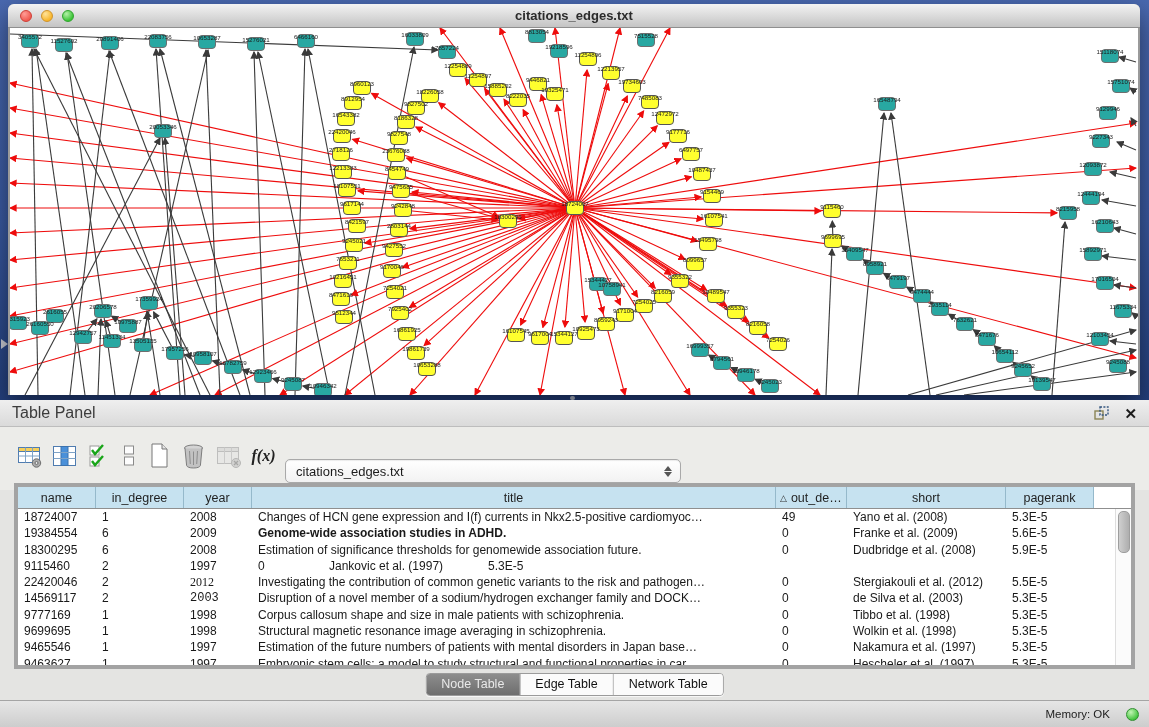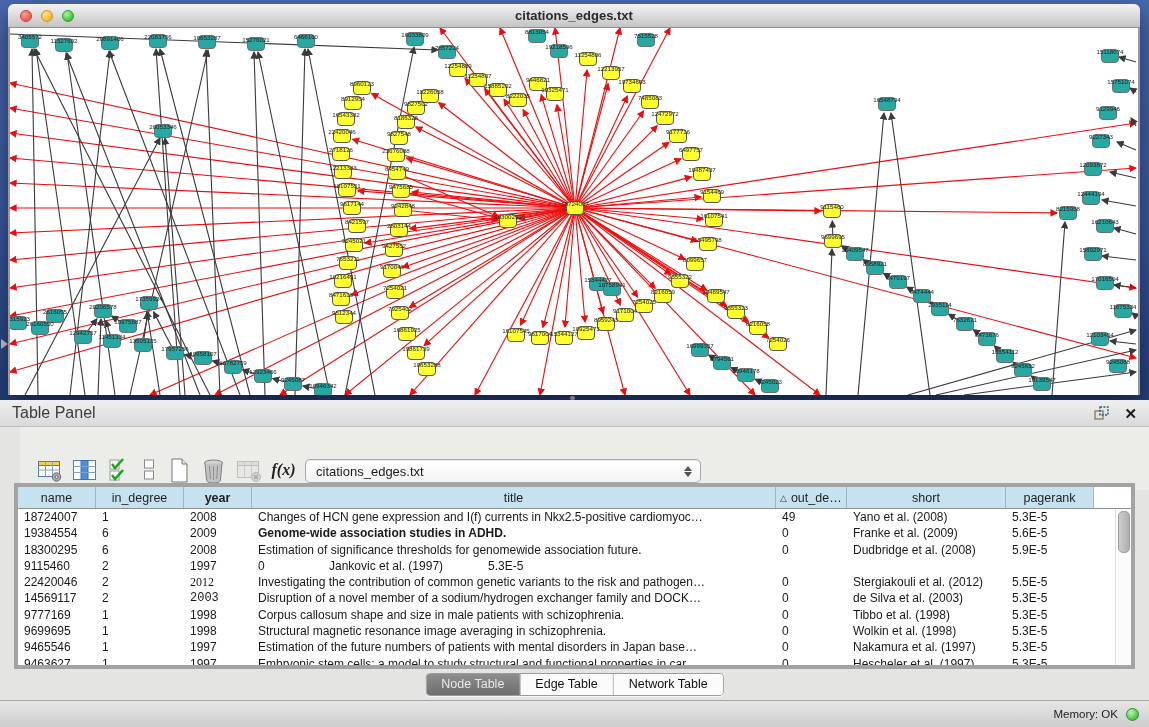--- a/index.html
+++ b/index.html
@@ -24,21 +24,21 @@
   .win-title{position:absolute;left:0;right:0;text-align:center;font-size:13px;font-weight:600;color:#2b2b2b;}
   .canvas{position:absolute;left:2px;top:24px;width:1128px;height:367px;background:#ffffff;overflow:hidden;}
   .canvas svg{display:block;}
   
   .table-panel{position:absolute;left:0;top:400px;width:1149px;height:300px;background:#e4e4e2;}
   .tp-header{height:26px;background:linear-gradient(180deg,#efefef,#dadada);
     border-bottom:1px solid #bdbdbd;display:flex;align-items:center;}
   .tp-title{font-size:16px;color:#3c3c3c;margin-left:12px;flex:1;}
   .tp-float{width:16px;height:15px;margin-right:14px;cursor:pointer;}
   .tp-close{font-size:15px;font-weight:bold;color:#1c1c1c;margin-right:12px;cursor:pointer;line-height:15px;}
-  .toolbar{position:relative;height:57px;background:#ecece9;display:flex;align-items:flex-end;padding:0 0 6px 16px;margin-left:20px;}
+  .toolbar{position:relative;height:57px;background:#ecece9;display:flex;align-items:center;padding:0 0 6px 16px;}
   .tbtn{width:27px;height:28px;margin-right:8px;display:flex;align-items:center;justify-content:center;cursor:pointer;}
   .fx{font-family:"Liberation Serif",serif;font-style:italic;font-weight:bold;font-size:16px;color:#222;}
   .combo{position:absolute;left:285px;bottom:7px;width:396px;height:24px;box-sizing:border-box;
     background:linear-gradient(180deg,#ffffff,#f2f2f2);border:1px solid #a9a9a9;border-radius:5px;
     display:flex;align-items:center;cursor:pointer;box-shadow:inset 0 1px 1px rgba(0,0,0,.08);}
   .combo-val{flex:1;font-size:13px;color:#1c1c1c;padding-left:10px;white-space:nowrap;overflow:hidden;}
   .combo-arrows{width:20px;display:flex;flex-direction:column;align-items:center;gap:1px;padding-right:2px;}
   .combo-arrows .up{width:0;height:0;border-left:4px solid transparent;border-right:4px solid transparent;border-bottom:5px solid #555;}
   .combo-arrows .dn{width:0;height:0;border-left:4px solid transparent;border-right:4px solid transparent;border-top:5px solid #555;}
   
@@ -59,21 +59,21 @@
   
   .tabs{position:absolute;left:50%;transform:translateX(-50%);top:273px;display:inline-flex;
     border:1px solid #9b9b9b;border-radius:4px;overflow:hidden;background:#fbfbfb;height:21px;
     box-shadow:0 1px 0 rgba(255,255,255,.7);}
   .tab{font-size:12.5px;color:#111;padding:0 15px;line-height:21px;border-right:1px solid #ababab;cursor:pointer;background:#fbfbfb;}
   .tab:last-child{border-right:none;}
   .tab.selected{background:linear-gradient(180deg,#8d8d8d,#6e6e6e);color:#e9e9e9;}
   
   .statusbar{position:absolute;left:0;top:700px;width:1149px;height:27px;
     background:linear-gradient(180deg,#e6e6e6,#cdcdcd);border-top:1px solid #a5a5a5;box-sizing:border-box;
-    display:flex;align-items:center;justify-content:flex-end;}
+    display:flex;align-items:center;justify-content:flex-end;gap:8px;}
   .mem-label{font-size:11.5px;color:#222;margin-right:8px;}
   .mem-orb{width:13px;height:13px;border-radius:50%;margin-right:10px;
     background:radial-gradient(circle at 35% 30%,#c2f4b4,#3fc23a 75%);border:1px solid #2f8f2f;box-sizing:border-box;}
 </style>
 </head>
 <body>
 
 <div class="desktop">
   <div class="blue-bg"></div>
   <div class="collapse-arrow"></div>
@@ -573,21 +573,21 @@
     </div>
 
     <div class="table-wrap">
       <div class="thead">
           <div class="th" style="width: 78px;">
             <span>name</span>
           </div>
           <div class="th" style="width: 88px;">
             <span>in_degree</span>
           </div>
-          <div class="th" style="width: 68px; font-weight: bold;">
+          <div class="th" style="width: 68px;">
             <span>year</span>
           </div>
           <div class="th" style="width: 524px;">
             <span>title</span>
           </div>
           <div class="th sorted" style="width: 71px;">
             <span class="sort-glyph">△</span>
             <span>out_de…</span>
           </div>
           <div class="th" style="width: 159px;">

